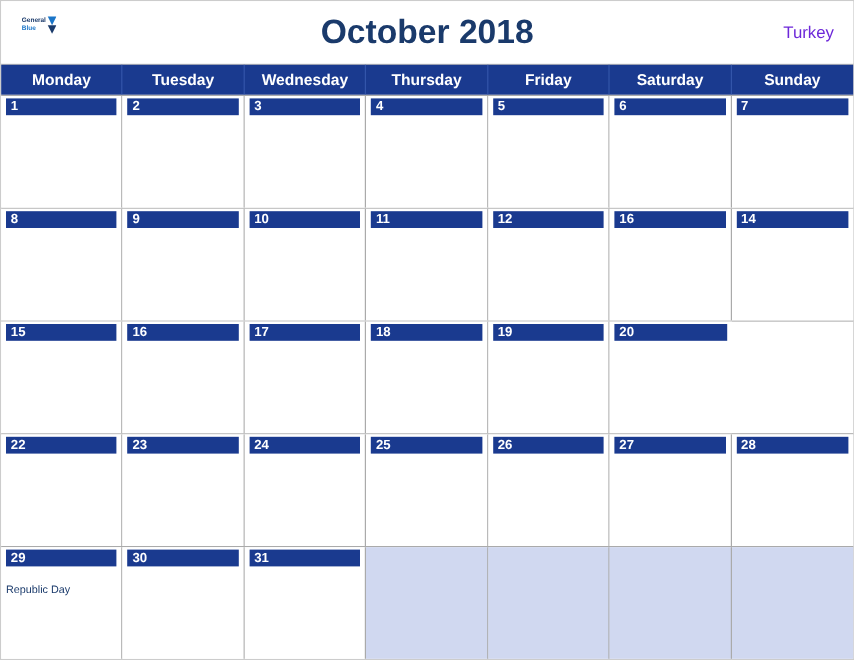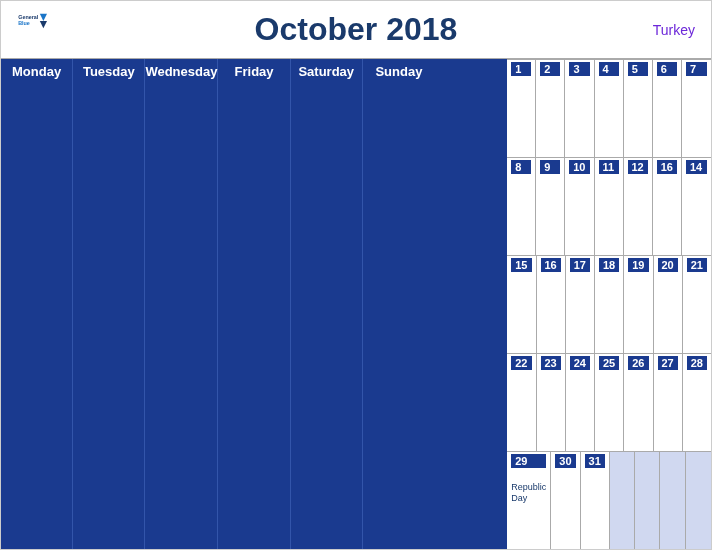--- a/index.html
+++ b/index.html
@@ -37,38 +37,39 @@
       align-items: center;
     }
 
     .logo-icon {
       width: 30px;
       height: 20px;
       margin-top: 2px;
     }
 
     .calendar-title {
-      font-size: 32px;
+      font-size: 28px;
       color: #1a3a6b;
       font-weight: bold;
       text-align: left;
     }
 
     .country-label {
       position: absolute;
       right: 16px;
       top: 50%;
       transform: translateY(-50%);
       font-size: 14px;
       color: #6d28d9;
     }
 
     .calendar-grid {
       flex: 1;
       display: flex;
+      flex-direction: column;
       border-top: 1px solid #aaa;
     }
 
     .day-headers {
       display: grid;
       grid-template-columns: repeat(7, 1fr);
       background: #1a3a8f;
     }
 
     .day-header {
@@ -150,20 +151,21 @@
     <h1 class="calendar-title">October 2018</h1>
     <div class="country-label">Turkey</div>
   </div>
 
   <div class="calendar-grid">
 
     <div class="day-headers">
       <div class="day-header">Monday</div>
       <div class="day-header">Tuesday</div>
       <div class="day-header">Wednesday</div>
+      <div class="day-header">Thursday</div>
       <div class="day-header">Friday</div>
       <div class="day-header">Saturday</div>
       <div class="day-header">Sunday</div>
     </div>
 
     <div class="calendar-body">
 
       <div class="week-row">
         <div class="day-cell">
             <span class="date-bg">1</span>
@@ -224,23 +226,20 @@
           </div>
         <div class="day-cell">
             <span class="date-bg">18</span>
           </div>
         <div class="day-cell">
             <span class="date-bg">19</span>
           </div>
         <div class="day-cell">
             <span class="date-bg">20</span>
           </div>
-        <div class="day-cell">
-            <span class="date-bg">21</span>
-          </div>
       </div>
 
       <div class="week-row">
         <div class="day-cell">
             <span class="date-bg">22</span>
           </div>
         <div class="day-cell">
             <span class="date-bg">23</span>
           </div>
         <div class="day-cell">

